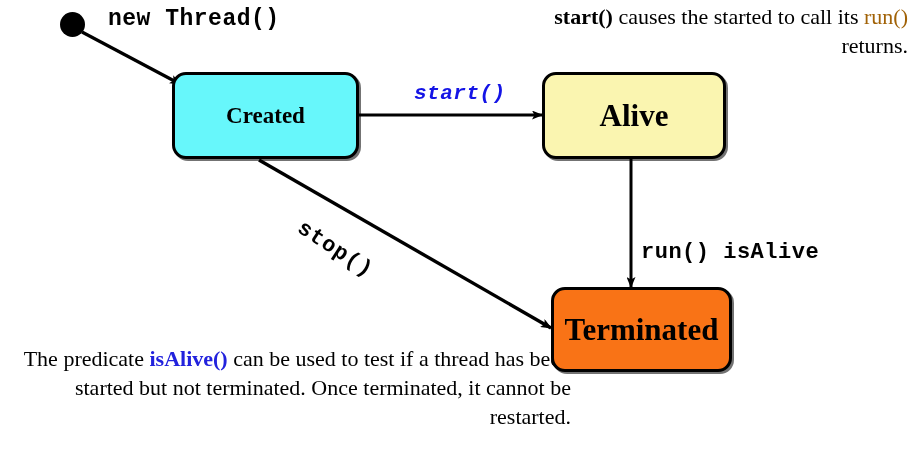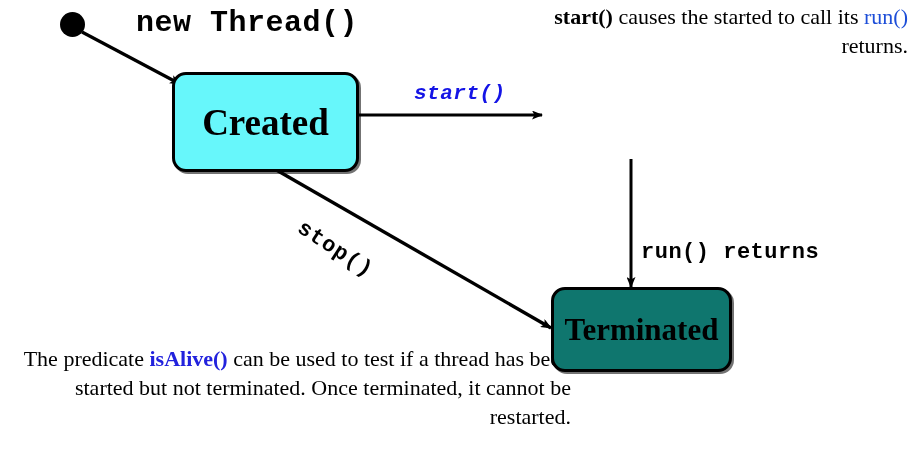--- a/index.html
+++ b/index.html
@@ -25,23 +25,23 @@
     display: flex;
     align-items: center;
     justify-content: center;
     font-family: "Liberation Serif", serif;
     font-weight: bold;
     color: #000000;
     z-index: 5;
     box-shadow: 2px 2px 0 rgba(0,0,0,0.55);
   }
   #state-created {
-    left: 172px; top: 72px; width: 187px; height: 100px;
+    left: 172px; top: 72px; width: 187px; height: 87px;
     background: #67F7FB;
-    font-size: 37px;
+    font-size: 23px;
   }
   #state-alive {
     left: 542px; top: 72px; width: 184px; height: 87px;
     background: #FAF5B0;
     font-size: 31px;
   }
   #state-terminated {
     left: 551px; top: 287px; width: 181px; height: 85px;
     background: #67F7FB;
     font-size: 31px;
@@ -69,23 +69,22 @@
   .mono-label {
     position: absolute;
     font-family: "Liberation Mono", "DejaVu Sans Mono", monospace;
     font-weight: bold;
     color: #000000;
     white-space: pre;
     z-index: 7;
   }
   #label-new-thread {
     left: 108px; top: 6px;
-    font-size: 30px;
+    font-size: 23px;
     letter-spacing: 0.5px;
-    margin-left: 28px;
   }
   #label-start {
     left: 414px; top: 82px;
     font-size: 21px;
     font-style: italic;
     color: #1414E6;
     letter-spacing: 0.5px;
   }
   #label-stop-diag {
     left: 306px; top: 216px;
@@ -116,21 +115,21 @@
     text-align: right;
   }
   #note-isalive {
     left: 11px; top: 344px;
     width: 560px;
     font-size: 22px;
     line-height: 29px;
     text-align: right;
   }
   .b { font-weight: bold; }
-  .blue { color: #1d4ed8; }
+  .blue { color: #a16207; }
   .blue-b { color: #2222DD; font-weight: bold; }
 </style>
 </head>
 <body>
 
 <div id="canvas">
 
   <div id="initial-dot"></div>
 
   <svg id="connectors" viewBox="0 0 908 468" width="908" height="468" xmlns="http://www.w3.org/2000/svg">
@@ -146,33 +145,36 @@
 
     <line x1="259" y1="160" x2="551" y2="328" stroke="#000000" stroke-width="3.4" marker-end="url(#arrowhead)"></line>
 
     <line x1="631" y1="159" x2="631" y2="287" stroke="#000000" stroke-width="3.0" marker-end="url(#arrowhead)"></line>
   </svg>
 
   <div class="state-box" id="state-created" style="background: rgb(103, 247, 251);">
     <span>Created</span>
   </div>
 
+  <div class="state-box" id="state-alive" style="background: rgb(250, 245, 176);">
+    <span>Alive</span>
+  </div>
 
-  <div class="state-box" id="state-terminated" style="background: #0f766e;">
+  <div class="state-box" id="state-terminated" style="background: #f97316;">
     <span>Terminated</span>
   </div>
 
   <div class="mono-label" id="label-new-thread">new Thread()</div>
 
   <div class="mono-label" id="label-start">start()</div>
 
   <div class="mono-label" id="label-stop-diag">stop()</div>
 
   <div class="mono-label" id="label-stop-run">
-    <div>run() returns</div>
+    <div>run() isAlive</div>
   </div>
 
   <div class="prose" id="note-start">
     <span class="b">start()</span><span> causes the started to call its </span><span class="blue">run()</span><span> returns.</span>
   </div>
 
   <div class="prose" id="note-isalive">
     <span>The predicate </span><span class="blue-b">isAlive()</span><span> can be used to test if a thread has been started but not terminated. Once terminated, it cannot be restarted.</span>
   </div>
 

